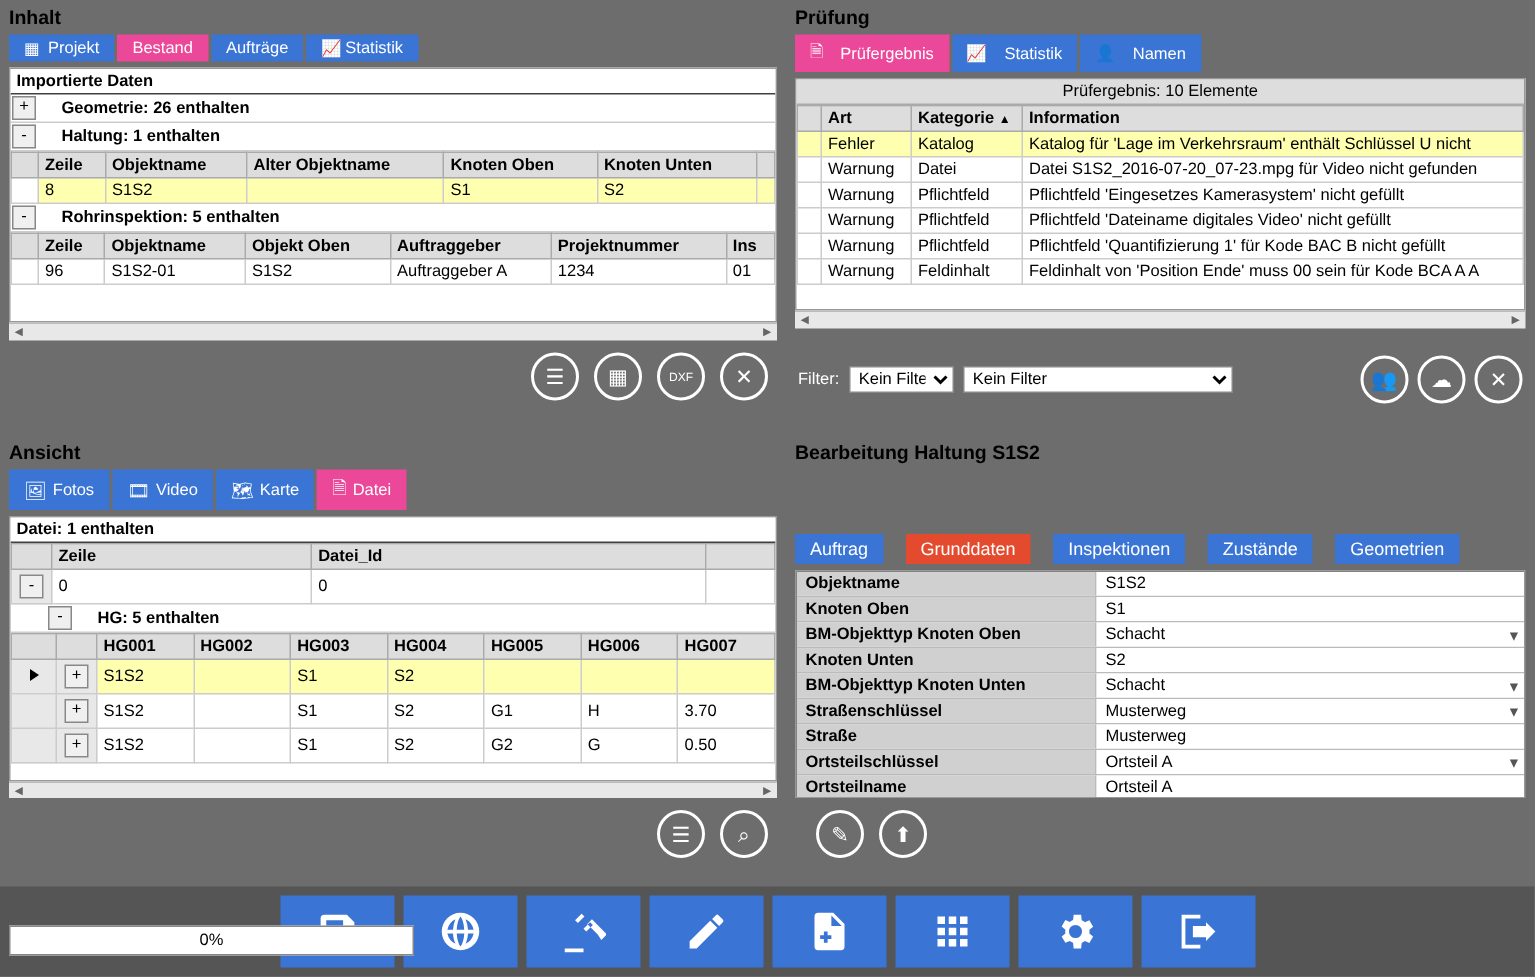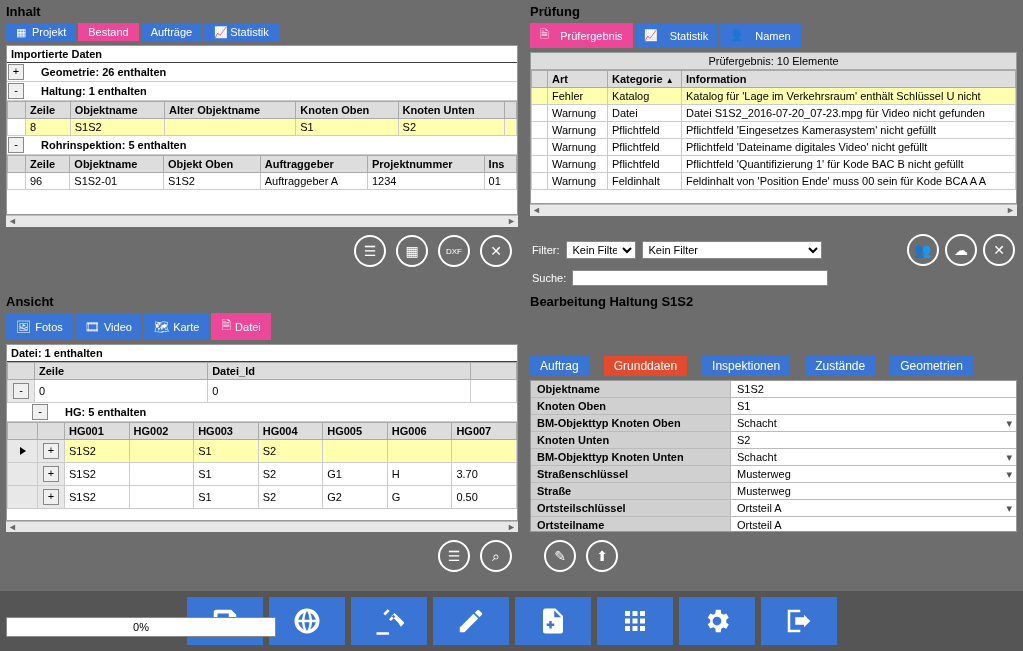--- a/index.html
+++ b/index.html
@@ -202,24 +202,20 @@
     <div style="height:14px;"></div>
     <div class="filter-row">
       <span>Filter:</span>
       <select style="width:70px;"><option>Kein Filter</option></select>
       <select style="width:180px;"><option>Kein Filter</option></select>
       <div style="flex:1;"></div>
       <div class="circ-btn">👥</div>
       <div class="circ-btn">☁</div>
       <div class="circ-btn">✕</div>
     </div>
-    <div class="filter-row" style="padding-top:0;">
-      <span>Suche:</span>
-      <input type="text" style="width: 256px;" value="">
-    </div>
   </div>
 
   <div class="panel">
     <div class="panel-title">Ansicht</div>
     <div class="tabbar">
       <div class="tab">🖼 <span>Fotos</span></div>
       <div class="tab">🎞 <span>Video</span></div>
       <div class="tab">🗺 <span>Karte</span></div>
       <div class="tab active">🗎 <span>Datei</span></div>
     </div>

